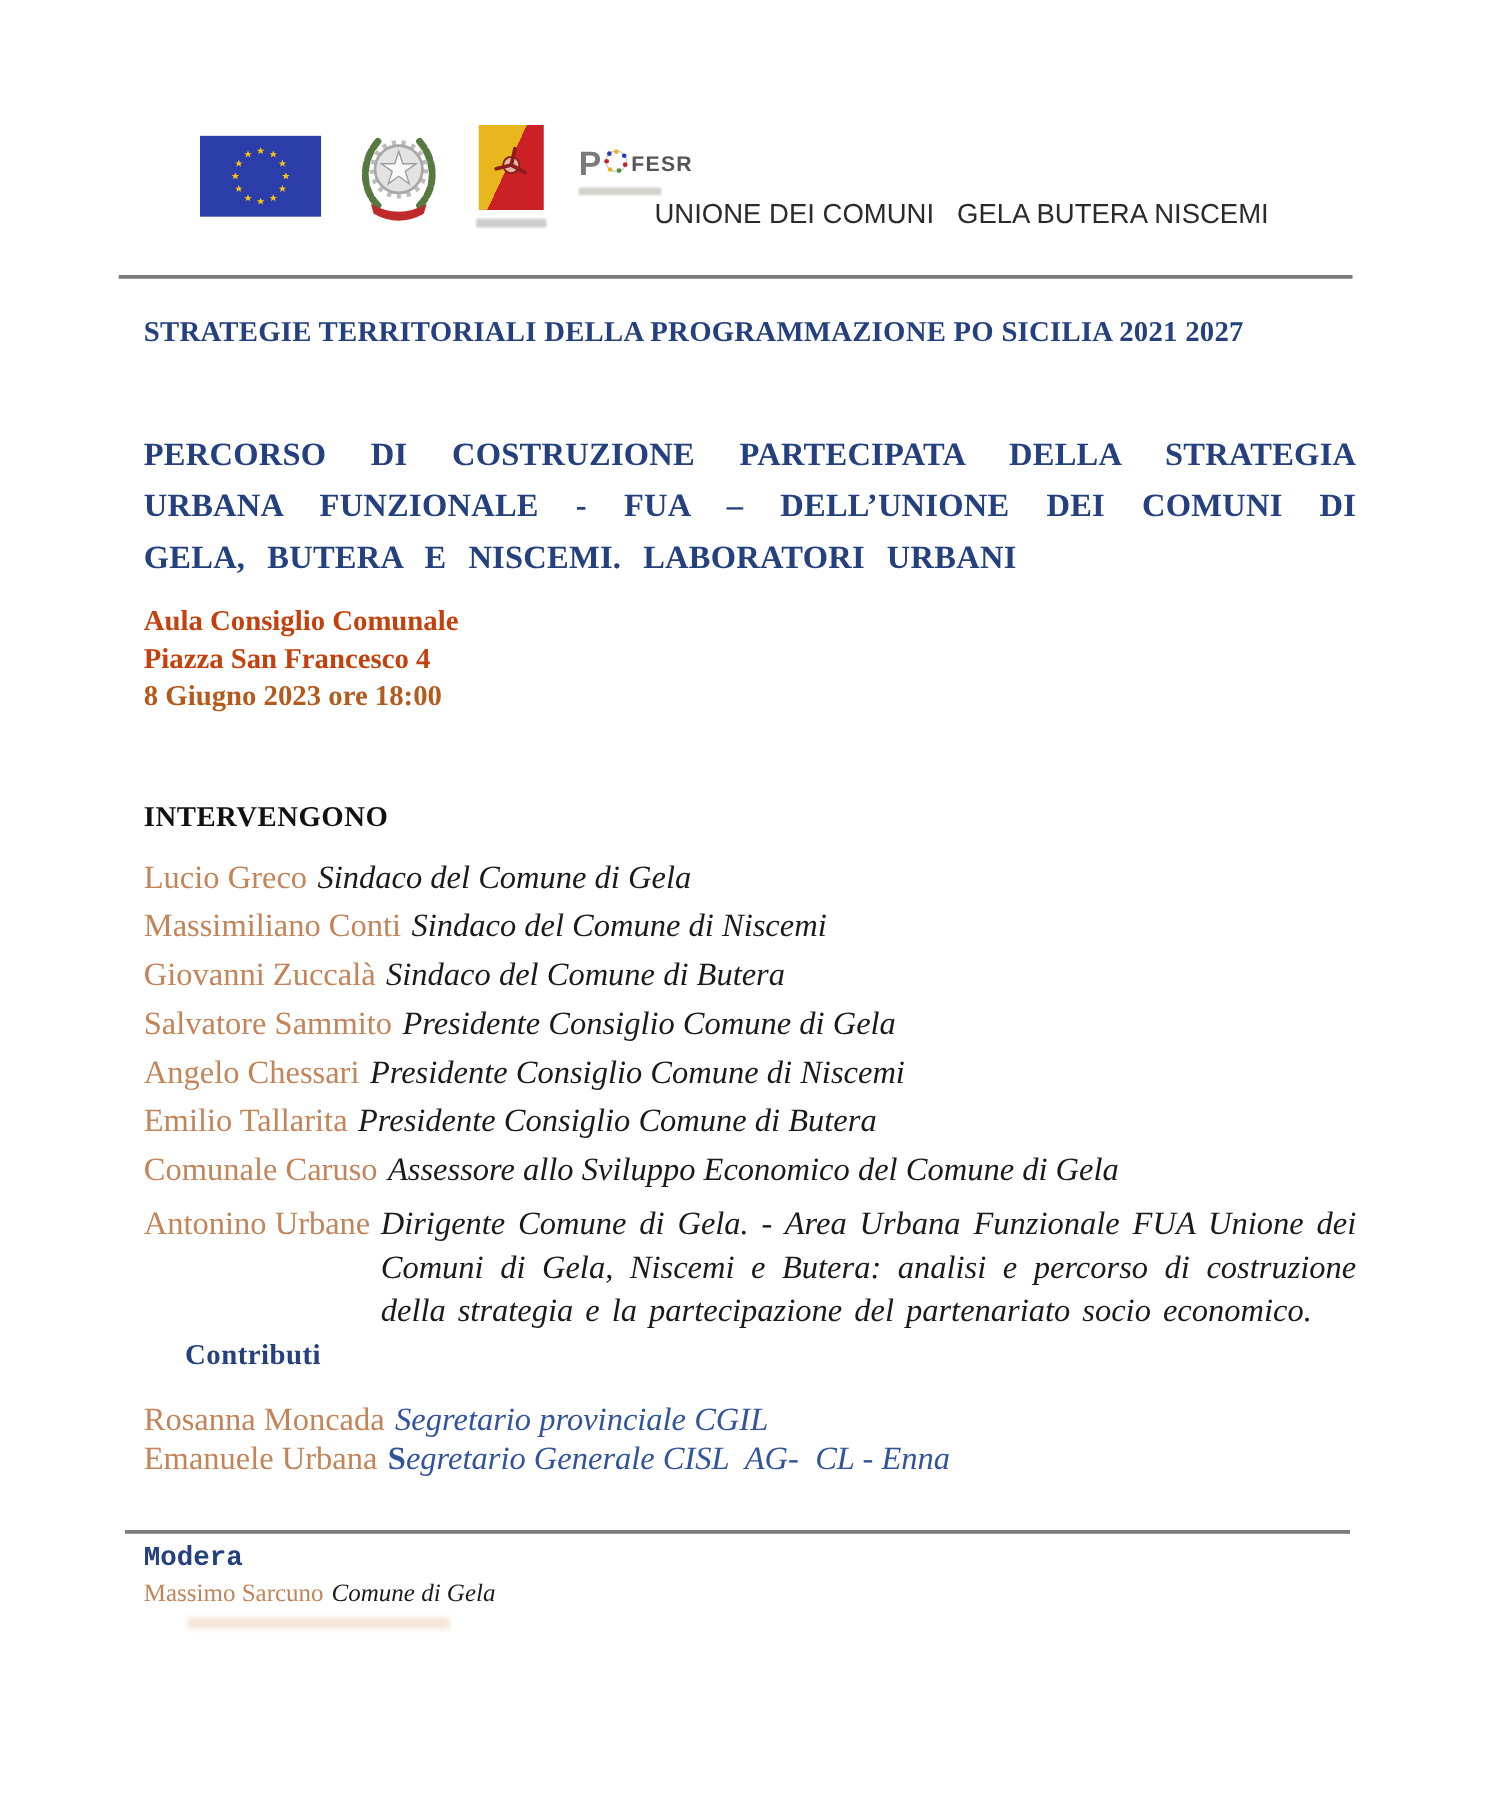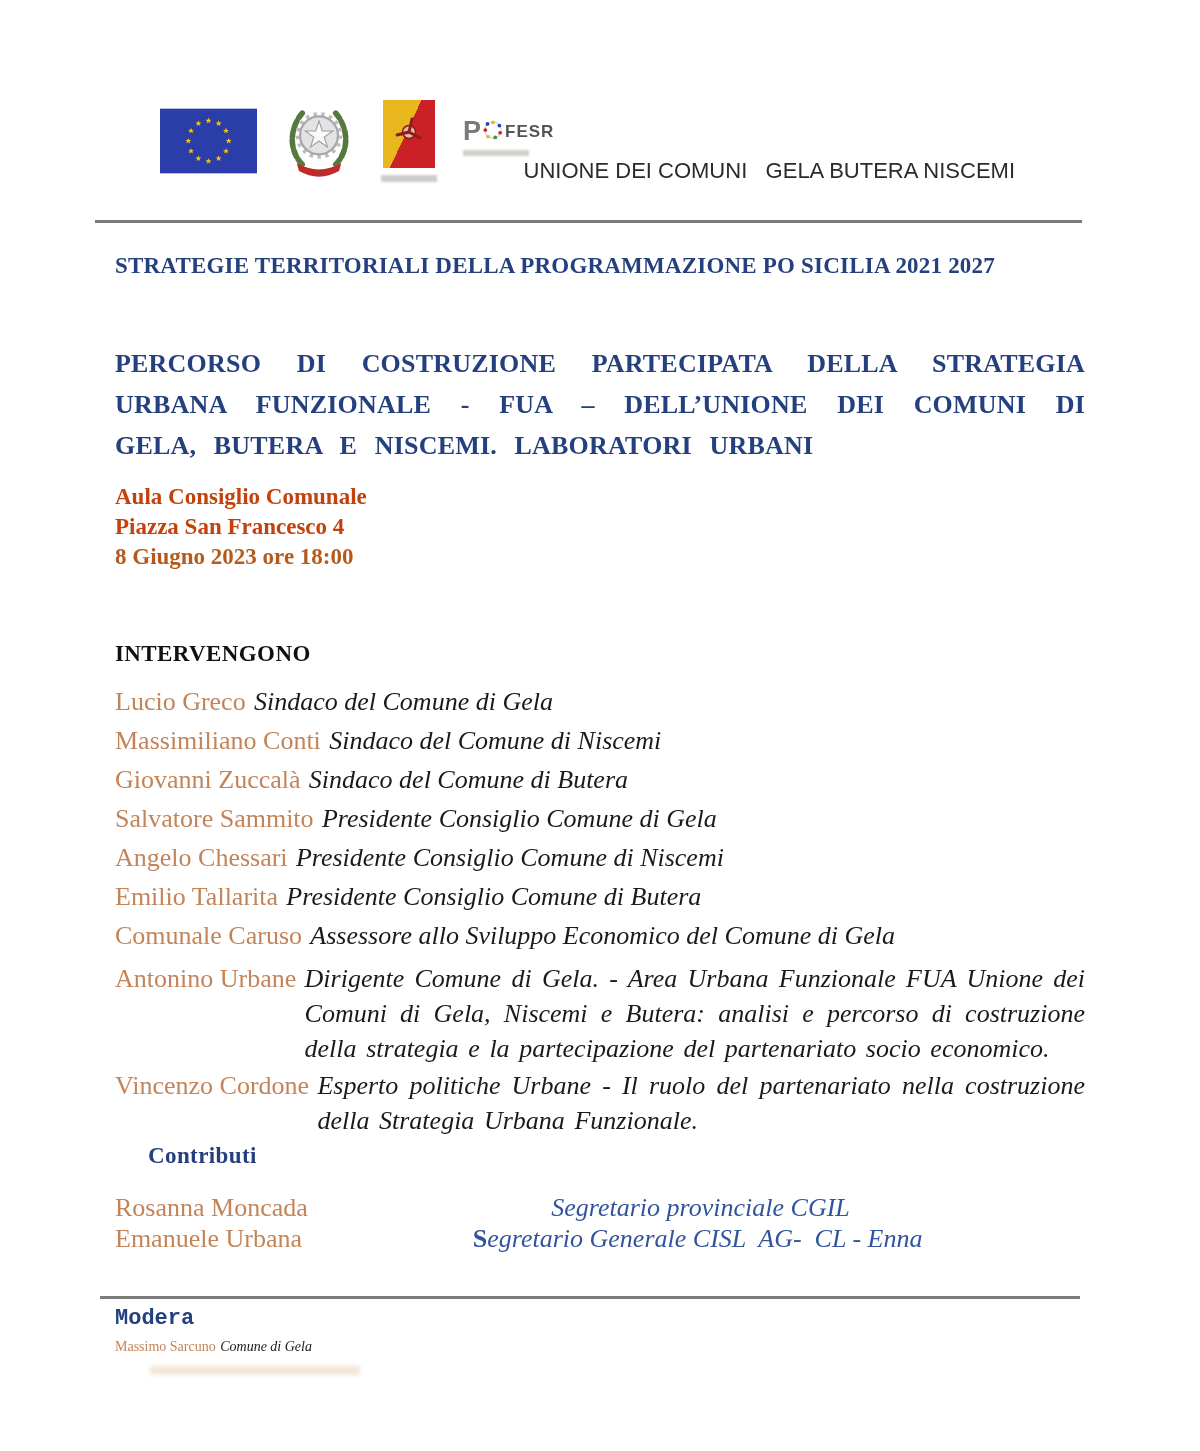--- a/index.html
+++ b/index.html
@@ -57,25 +57,25 @@
   .navy-heading{color:#24407e;}
   .list{margin-top:20px;}
   .row{display:flex;font-size:26px;line-height:28px;margin-bottom:11px;}
   .row .name{flex:none;color:#c28458;padding-right:.32em;white-space:pre;}
   .row .role{flex:1;font-style:italic;color:#1a1a1a;white-space:pre-wrap;}
   .row.multi{line-height:35px;margin-bottom:2px;}
   .row.multi .role{text-align:justify;word-spacing:.12em;}
   .contrib-heading{margin-top:4px;margin-left:33px;}
   .contrib-list{margin-top:22px;}
   .contrib-list .row{line-height:31px;margin-bottom:0;}
-  .contrib-list .role{color:#32549c;text-align:center;}
+  .contrib-list .role{color:#32549c;}
   .lead-cap{font-style:normal;font-weight:bold;}
   
   .modera-heading{margin:6px 0 0 0;font-size:22px;line-height:27px;font-weight:bold;color:#24407e;font-family:Liberation Mono, monospace;}
-  .modera-row{font-size:14px;line-height:30px;margin-bottom:0;}
+  .modera-row{font-size:20px;line-height:30px;margin-bottom:0;}
   .faded-note{margin:4px 0 0 35px;width:210px;height:9px;background:#cf8a4e;opacity:.22;filter:blur(2px);}
 </style>
 </head>
 <body>
 
 <div class="page">
 
   <div class="header">
     <div class="logos">
 
@@ -188,24 +188,20 @@
       <span class="role">Presidente Consiglio Comune di Butera</span>
     </div>
     <div class="row">
       <span class="name">Comunale Caruso</span>
       <span class="role">Assessore allo Sviluppo Economico del Comune di Gela</span>
     </div>
     <div class="row multi">
       <span class="name">Antonino Urbane</span>
       <span class="role">Dirigente Comune di Gela. - Area Urbana Funzionale FUA Unione dei Comuni di Gela, Niscemi e Butera: analisi e percorso di costruzione della strategia e la partecipazione del partenariato socio economico.</span>
     </div>
-    <div class="row multi">
-      <span class="name">Vincenzo Cordone</span>
-      <span class="role">Esperto politiche Urbane - Il ruolo del partenariato nella costruzione della Strategia Urbana Funzionale.</span>
-    </div>
   </div>
 
   <h3 class="sec-heading navy-heading contrib-heading">Contributi</h3>
 
   <div class="contrib-list">
     <div class="row">
       <span class="name">Rosanna Moncada</span>
       <span class="role">Segretario provinciale CGIL</span>
     </div>
     <div class="row">

